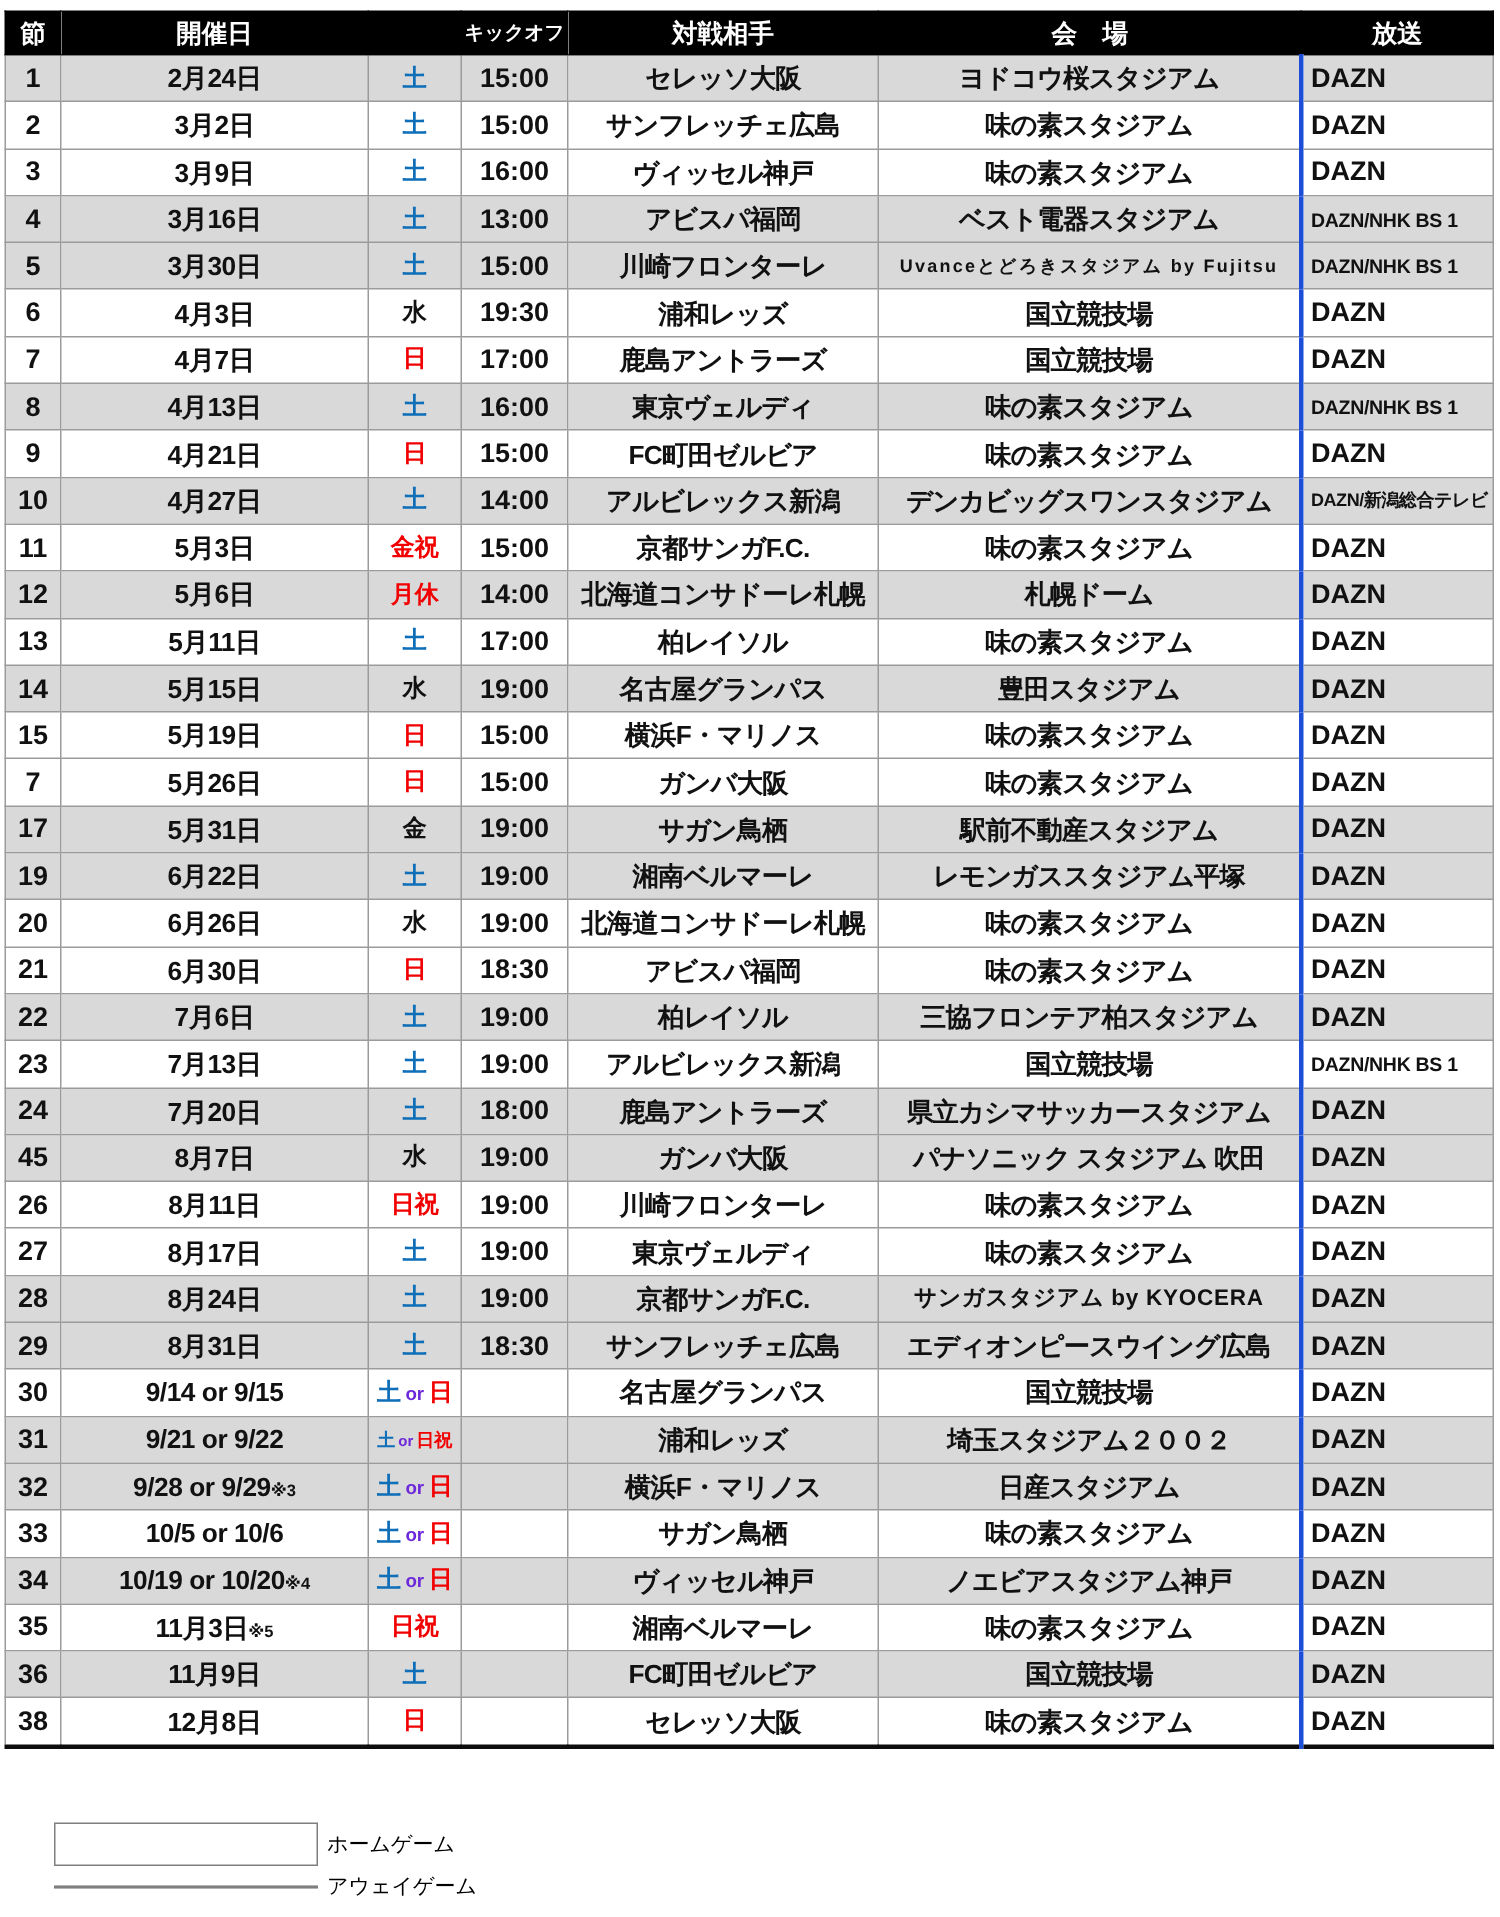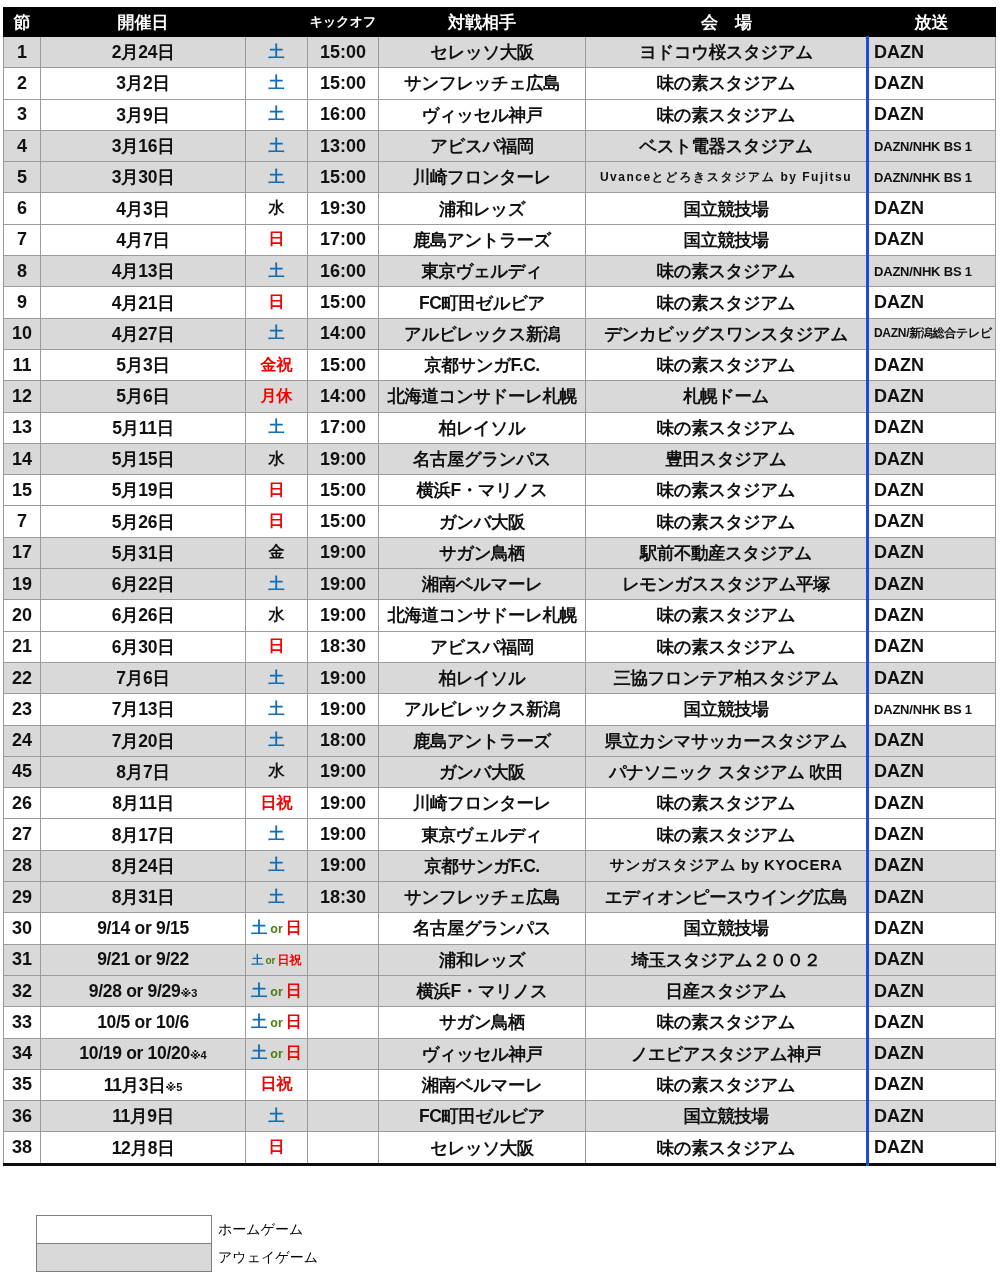--- a/index.html
+++ b/index.html
@@ -29,35 +29,35 @@
   tr.away td{background:#d9d9d9;}
   tr.home td{background:#ffffff;}
 
   td.c-no{font-size:18px;}
   td.c-date{font-size:17.5px;letter-spacing:-0.3px;}
   td.c-date .note{font-size:11px;letter-spacing:0;}
   td.c-day{font-size:16px;}
   .p-blue{color:#0e6eb8;}
   .p-red{color:#f20000;}
   .p-black{color:#111;}
-  .p-or{color:#4d7c0f;font-size:12.5px;margin:0 3px;}
+  .p-or{color:#6d28d9;font-size:12.5px;margin:0 3px;}
   td.day-small .p-blue,td.day-small .p-red,td.day-small .p-black{font-size:12px;}
   td.day-small .p-or{font-size:10px;margin:0 2px;}
   td.c-kick{font-size:18px;}
   td.c-opp{font-size:17.5px;letter-spacing:-0.5px;}
   td.c-venue{font-size:17.5px;letter-spacing:-0.5px;}
   td.v-small{font-size:15px;letter-spacing:0.5px;}
   td.v-xsmall{font-size:12px;letter-spacing:1.5px;}
   td.c-bc{font-size:18px;text-align:left;padding-left:5px;border-left:3px solid #1d4ed8;}
   td.b-small{font-size:13px;letter-spacing:-0.2px;}
   td.b-xsmall{font-size:12px;letter-spacing:-0.3px;}
 
   .legend{position:absolute;left:36px;top:1215px;}
   .legend-row{display:flex;height:29px;align-items:stretch;}
-  .legend-row + .legend-row{margin-top:-1px;}
+  .legend-row + .legend-row{margin-top:-1px;align-items:center;}
   .swatch{width:176px;border:1px solid #7f7f7f;box-sizing:border-box;}
   .swatch.sw-home{background:#ffffff;}
   .swatch.sw-away{background:#d9d9d9;}
   .legend-label{
     font-size:14px;font-weight:normal;color:#000;
     display:flex;align-items:center;padding-left:6px;
   }
 </style>
 </head>
 <body>

